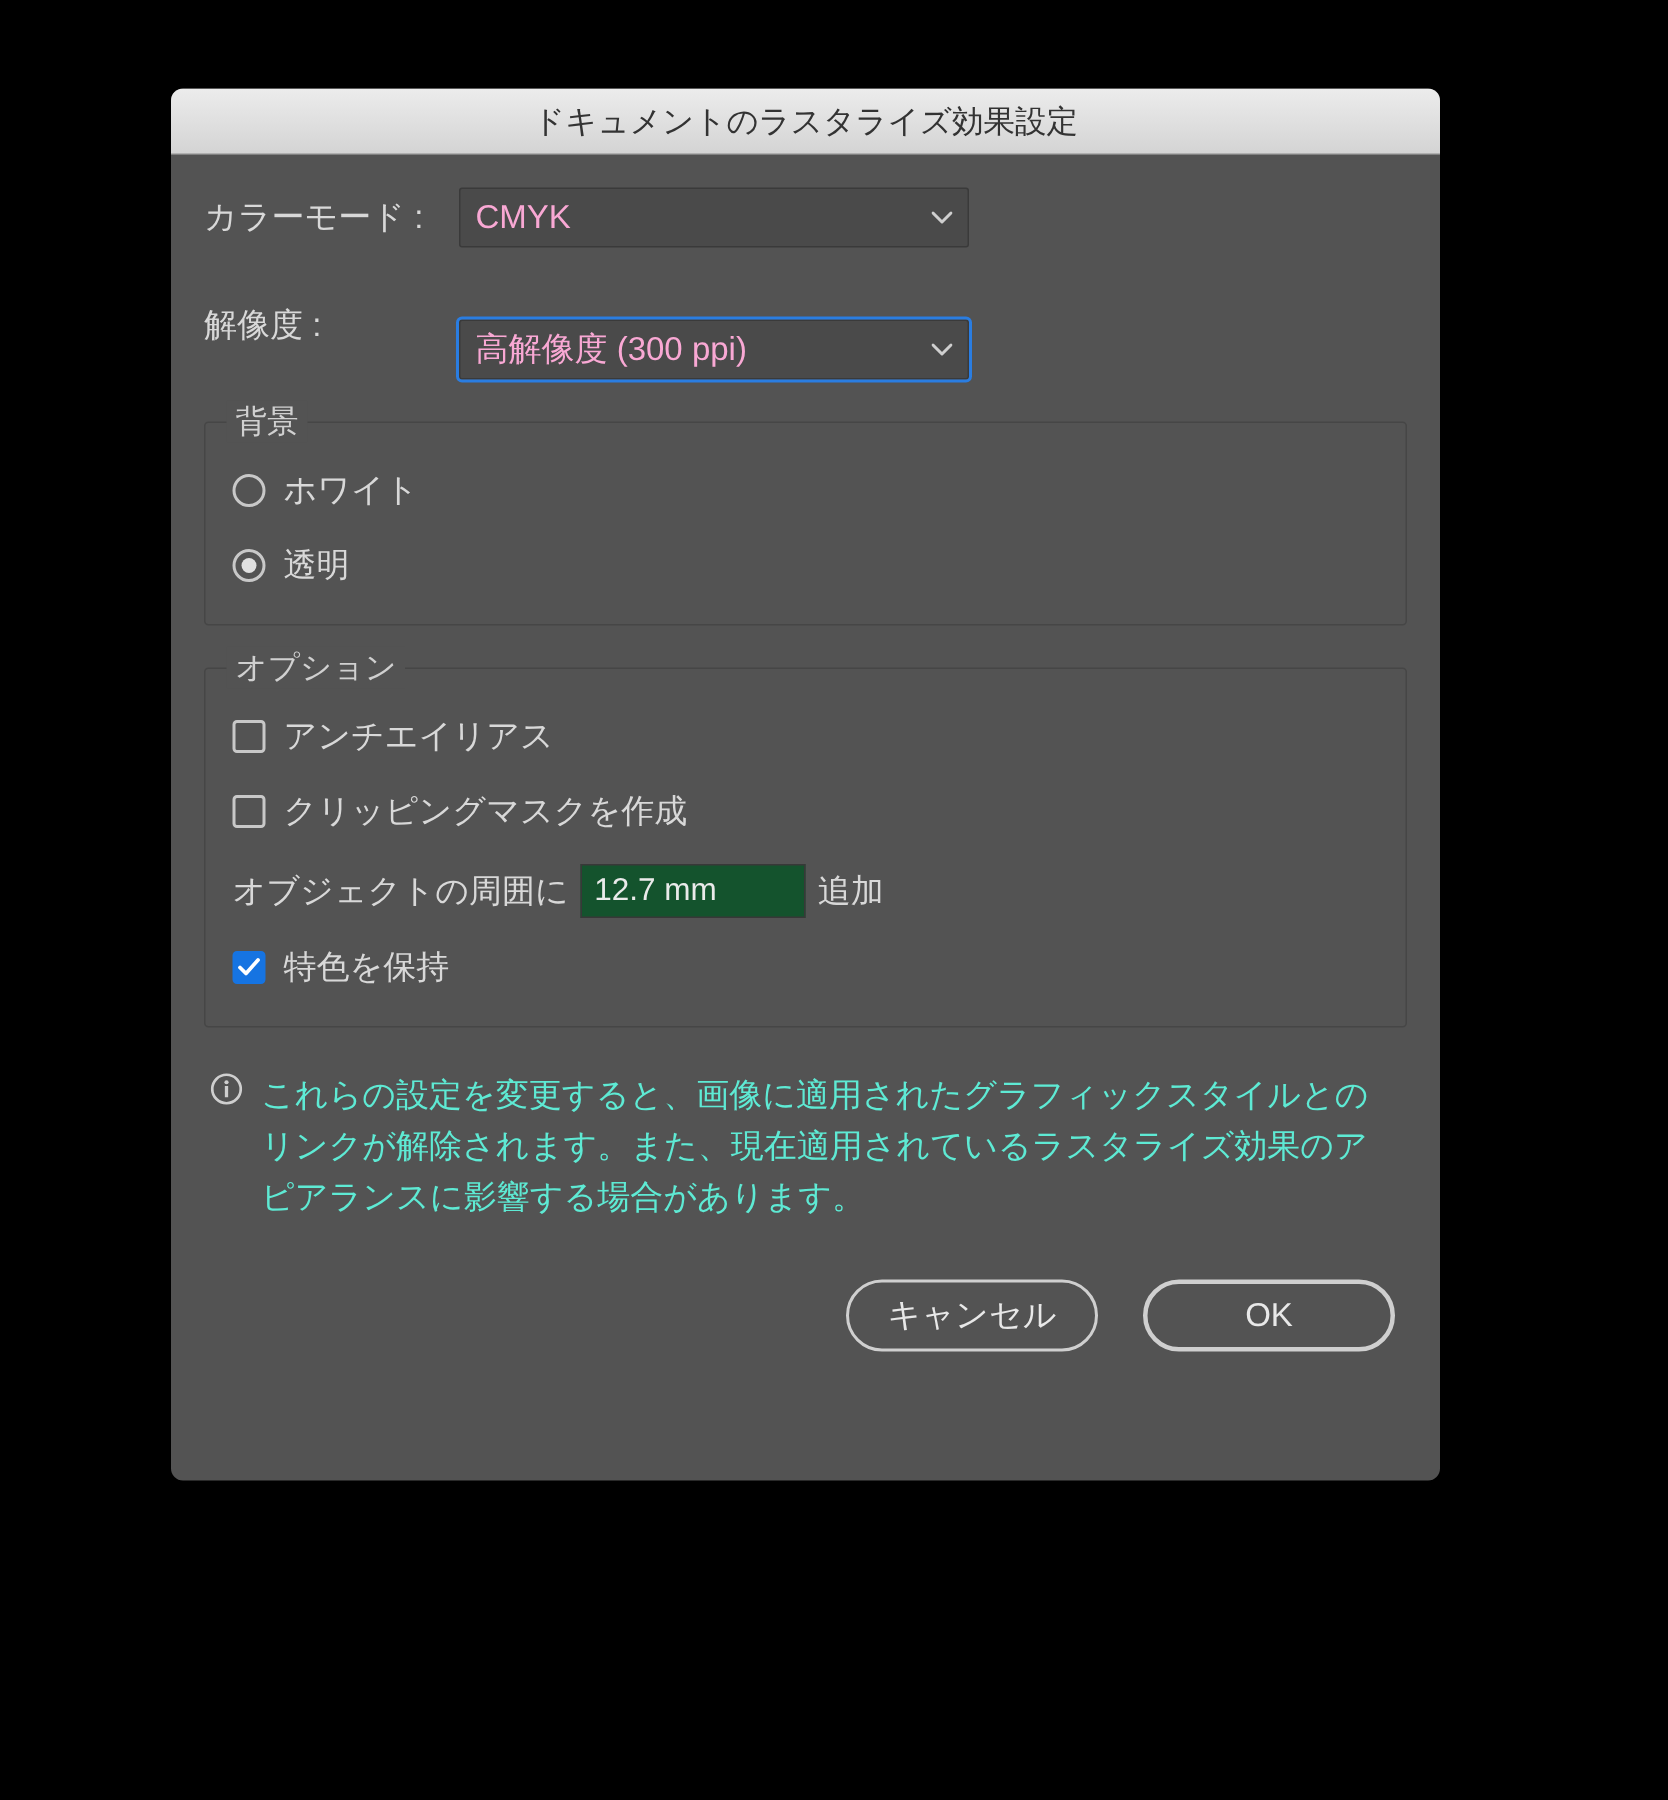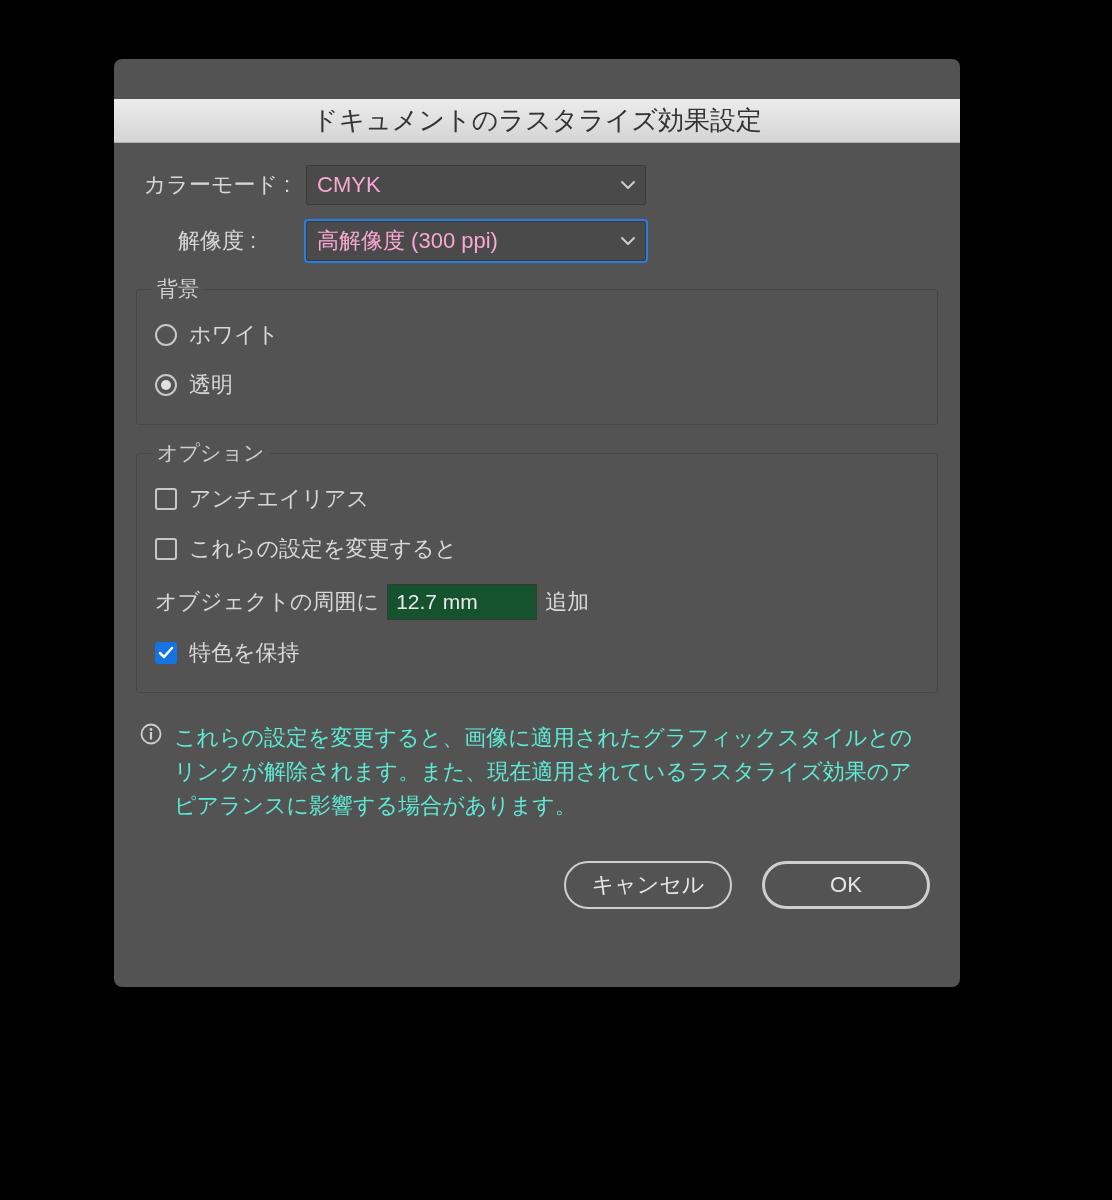--- a/index.html
+++ b/index.html
@@ -24,51 +24,51 @@
     overflow: hidden;
   }
   .titlebar {
     height: 44px;
     background: linear-gradient(#ececec, #d4d4d4);
     border-bottom: 1px solid #b0b0b0;
     display: flex;
     align-items: center;
     justify-content: center;
     color: #333;
-    font-size: 26px;
-    margin-top: 40px;
+    font-size: 21px;
   }
   .content { padding: 22px 22px 0 22px; }
   .form-row {
     display: flex;
     align-items: center;
     margin-bottom: 16px;
   }
   .label-col {
     width: 170px;
-    text-align: center;
+    text-align: left;
     padding-right: 8px;
     color: #d8d8d8;
   }
   .select {
     position: relative;
     background: #4a4a4a;
     border: 1px solid #3a3a3a;
     height: 40px;
     display: flex;
     align-items: center;
     padding: 0 36px 0 10px;
     color: #f9a8d4;
     font-size: 22px;
     min-width: 340px;
     border-radius: 2px;
   }
   .select.focused {
     outline: 2px solid #2a7de1;
     outline-offset: 0;
+    margin-top: 32px;
   }
   .select .chev {
     position: absolute;
     right: 10px;
     top: 50%;
     transform: translateY(-50%);
   }
   .chev svg { display: block; }
   .fieldset {
     border: 1px solid #464646;
@@ -226,21 +226,21 @@
         <span class="checkbox">
           
         </span>
         <span>アンチエイリアス</span>
       </div>
 
       <div class="opt-row">
         <span class="checkbox">
           
         </span>
-        <span>これらの設定を変更すると</span>
+        <span>クリッピングマスクを作成</span>
       </div>
 
       <div class="inline-row">
         <span>オブジェクトの周囲に</span>
         <input class="textinput" value="12.7 mm" style="">
         <span>追加</span>
       </div>
 
       <div class="opt-row">
         <span class="checkbox checked">

